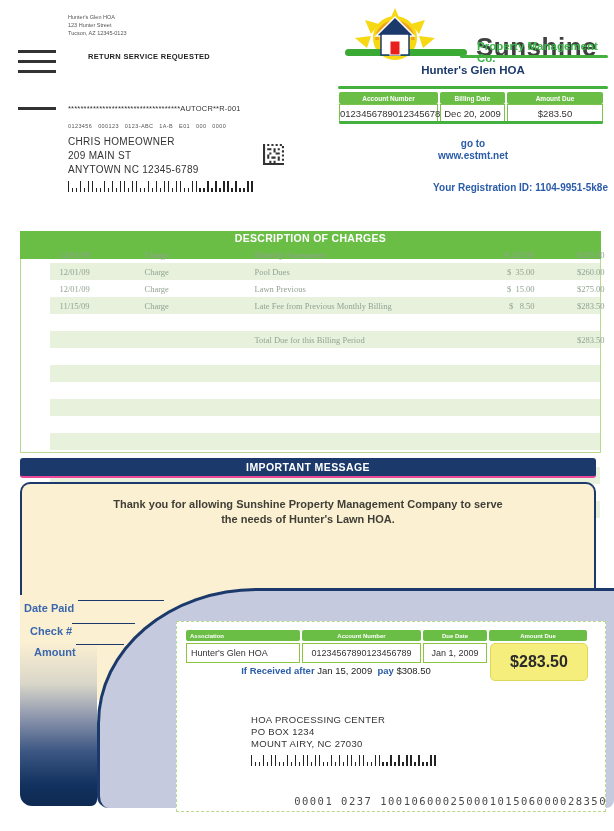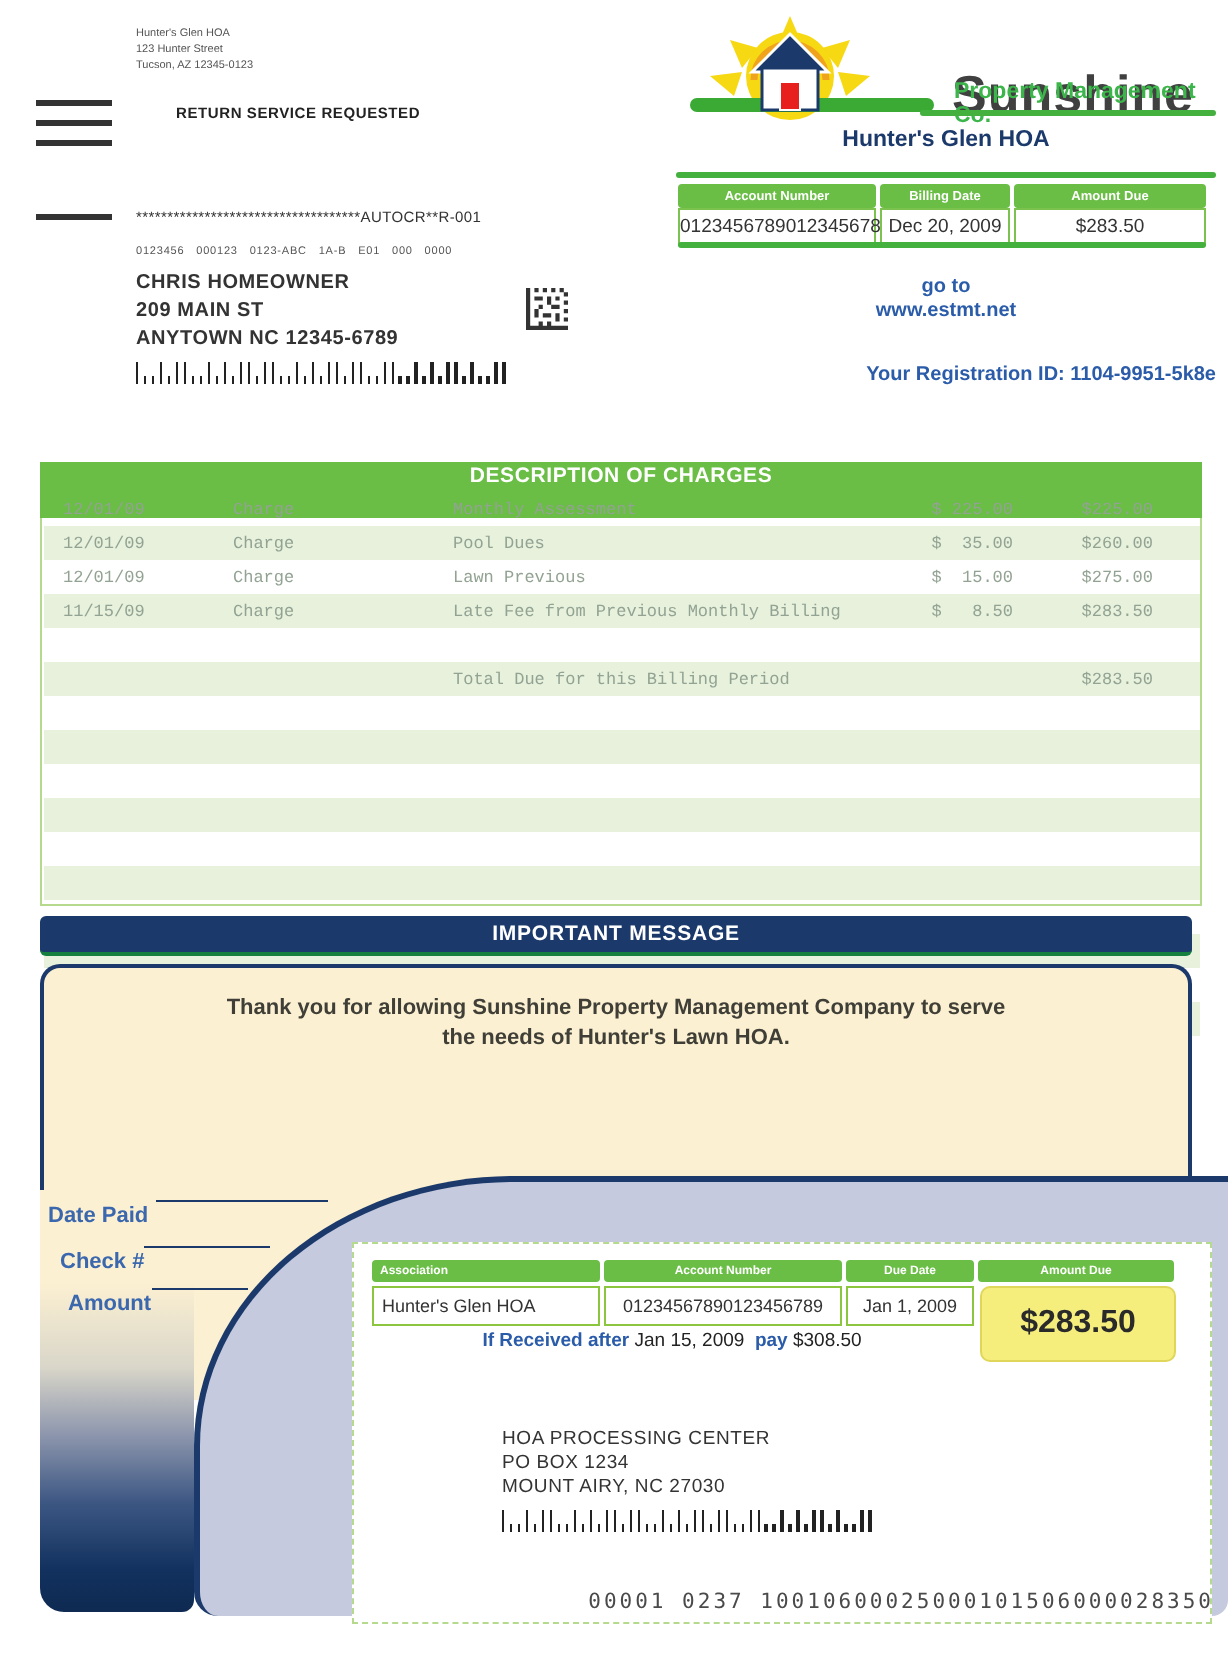--- a/index.html
+++ b/index.html
@@ -12,21 +12,21 @@
   #page{position:relative;width:614px;height:831px;background:#fff;overflow:hidden;
          font-family:"Liberation Sans",sans-serif;color:#222;}
   .abs{position:absolute;}
 
   
   .sender{left:68px;top:13px;font-size:5.5px;line-height:8px;color:#555;}
   .rsr{left:88px;top:52px;font-size:7.5px;font-weight:bold;color:#222;letter-spacing:.3px;}
   .mark{left:18px;width:38px;height:3px;background:#333;}
   .autocr{left:68px;top:104px;font-size:7.5px;color:#333;letter-spacing:.2px;}
   .codes{left:68px;top:123px;font-size:5.5px;color:#555;letter-spacing:.4px;word-spacing:4px;}
-  .recipient{left:68px;top:135px;font-size:10px;line-height:14px;color:#333;letter-spacing:.3px;font-weight:bold;}
+  .recipient{left:68px;top:135px;font-size:10px;line-height:14px;color:#333;letter-spacing:.3px;}
   .postnet{display:flex;align-items:flex-end;}
   .postnet i{display:block;width:1.4px;background:#222;margin-right:2.6px;}
   .postnet i.t{height:11px}.postnet i.s{height:4.5px}
   .dm{left:263px;top:144px;width:21px;height:21px;}
 
   
   .brandword{left:476px;top:12px;font-size:26px;font-weight:bold;color:#404040;letter-spacing:.5px;margin-top:20px;}
   .tagline{left:477px;top:40px;font-size:11.5px;font-weight:bold;color:#3cb54a;}
   .greenline{height:2.5px;background:var(--green-line);border-radius:2px;}
   .assoc-title{left:338px;top:64px;width:270px;text-align:center;font-size:11.5px;font-weight:bold;color:var(--navy);}
@@ -43,29 +43,29 @@
   .etext{left:338px;top:138px;width:270px;text-align:center;font-size:10px;font-weight:bold;
          color:var(--blue);line-height:11.5px;}
   .reg{left:338px;top:182px;width:270px;text-align:right;font-size:10px;font-weight:bold;color:var(--blue);}
 
   
   .charges{left:20px;top:231px;width:581px;height:222px;border:1.5px solid var(--green-border);
            border-top:none;background:#fff;}
   .charges-head{left:20px;top:231px;width:581px;height:28px;background:var(--green);color:#fff;
                 font-size:10.5px;font-weight:bold;text-align:center;line-height:15px;letter-spacing:.3px;}
   .crow{display:grid;grid-template-columns:10px 70px 15px 90px 20px 190px 90px 70px 26px;
-        height:17px;align-items:center;font-family:Liberation Mono, monospace;
-        font-size:8.5px;color:var(--rowtext);white-space:pre;}
+        height:17px;align-items:center;font-family:Liberation Serif, serif;
+        font-size:8.5px;color:var(--rowtext);white-space:pre;margin-left:28px;}
   .crow.g{background:var(--stripe);}
   .crow .amt{text-align:right;}
   .charges-body{position:absolute;left:21.5px;top:246px;width:578px;}
 
   
   .imp-bar{left:20px;top:458px;width:576px;height:20px;background:var(--navy);border-radius:3px;
-           border-bottom:2px solid #15803d;color:#fff;font-size:10.5px;font-weight:bold;
+           border-bottom:2px solid #ec4899;color:#fff;font-size:10.5px;font-weight:bold;
            text-align:center;line-height:19px;letter-spacing:.4px;}
   .msg-box{left:20px;top:482px;width:576px;height:218px;background:var(--cream);
            border:2px solid var(--navy);border-bottom:none;border-radius:10px 10px 0 0;}
   .msg-text{left:40px;top:497px;width:536px;text-align:center;font-size:11px;font-weight:bold;
             color:#3f3f37;line-height:15px;}
 
   
   .lavender{left:97px;top:588px;width:517px;height:220px;background:var(--lavender);
             border-top:3px solid var(--navy);border-left:3px solid var(--navy);
             border-radius:160px 0 8px 12px / 135px 0 8px 12px;}

